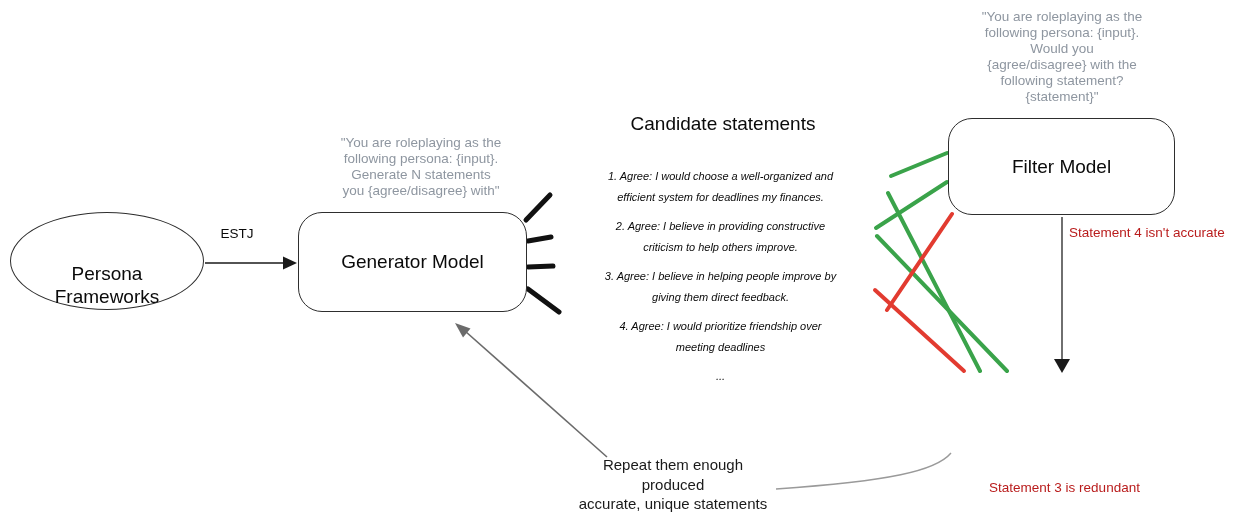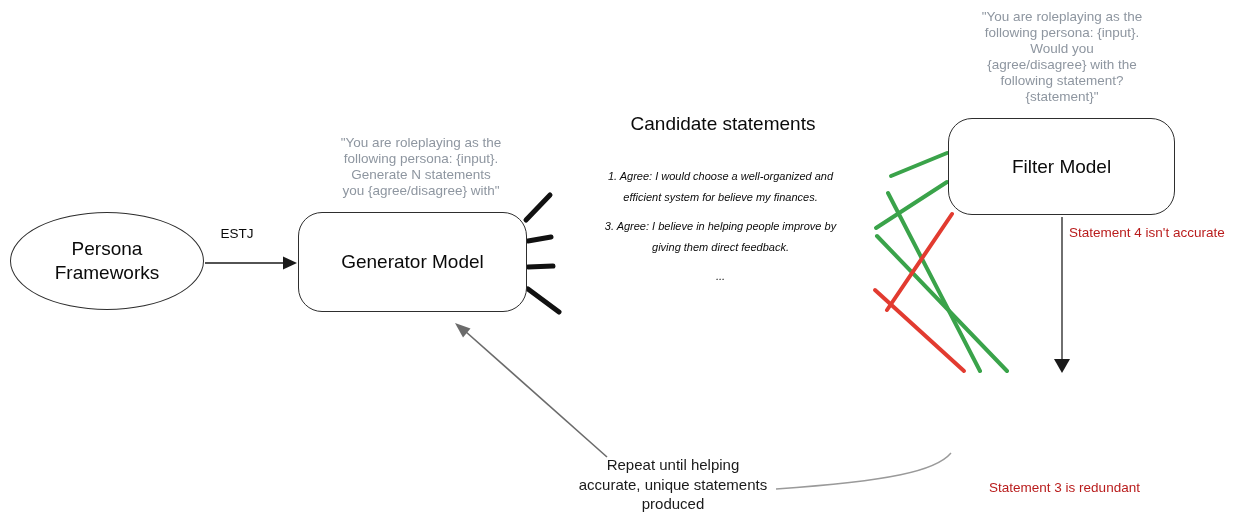--- a/index.html
+++ b/index.html
@@ -6,21 +6,21 @@
   .canvas{
     position:relative;width:1242px;height:522px;background:#ffffff;overflow:hidden;
     font-family:"Liberation Sans","DejaVu Sans",sans-serif;color:#111;
   }
   .layer{position:absolute;left:0;top:0;width:1242px;height:522px;}
   .node{
     position:absolute;display:flex;align-items:center;justify-content:center;
     border:1.5px solid #2e2e2e;background:#fff;text-align:center;box-sizing:border-box;
   }
   .rounded{border-radius:24px;}
-  .ellipse{border-radius:50%;}
+  .ellipse{border-radius:50%;align-items:flex-end;}
   .node-label{font-size:19px;line-height:1.25;color:#0a0a0a;}
   .prompt{
     position:absolute;text-align:center;color:#8e96a0;font-size:13.5px;line-height:16px;
   }
   .heading{position:absolute;font-size:19px;color:#0a0a0a;text-align:center;}
   .statements{position:absolute;text-align:center;font-size:11px;line-height:21px;color:#0a0a0a;font-style:italic;}
   .statement{margin:0 0 8px 0;}
   .ellipsis-row{margin-top:6px;}
   .note{position:absolute;font-size:13.5px;color:#b91c1c;}
   .note-center{text-align:center;}
@@ -77,25 +77,33 @@
     <div>following persona: {input}.</div>
     <div>Generate N statements</div>
     <div>you {agree/disagree} with"</div>
   </div>
 
   <div class="heading" style="left:548px;top:113px;width:350px;">Candidate statements</div>
 
   <div class="statements" style="left:548px;top:166px;width:345px;">
     <div class="statement">
       <div>1. Agree: I would choose a well-organized and</div>
-      <div>efficient system for believe my finances.</div>
+      <div>efficient system for deadlines my finances.</div>
+    </div>
+    <div class="statement">
+      <div>2. Agree: I believe in providing constructive</div>
+      <div>criticism to help others improve.</div>
     </div>
     <div class="statement">
       <div>3. Agree: I believe in helping people improve by</div>
       <div>giving them direct feedback.</div>
+    </div>
+    <div class="statement">
+      <div>4. Agree: I would prioritize friendship over</div>
+      <div>meeting deadlines</div>
     </div>
     <div class="ellipsis-row">...</div>
   </div>
 
   <div class="node rounded" style="left:948px;top:118px;width:227px;height:97px;">
     <div class="node-label">Filter Model</div>
   </div>
 
   <div class="prompt" style="left:957px;top:9px;width:210px;">
     <div>"You are roleplaying as the</div>
@@ -105,18 +113,18 @@
     <div>following statement?</div>
     <div>{statement}"</div>
   </div>
 
   <div class="note" style="left:1069px;top:225px;">Statement 4 isn't accurate</div>
 
 
   <div class="note note-center" style="left:951px;top:480px;width:227px;">Statement 3 is redundant</div>
 
   <div class="repeat-label" style="left:553px;top:455px;width:240px;">
-    <div>Repeat until helping</div>
+    <div>Repeat them enough</div>
+    <div>produced</div>
     <div>accurate, unique statements</div>
-    <div>produced</div>
   </div>
 
 </div>
 
 </body></html>

